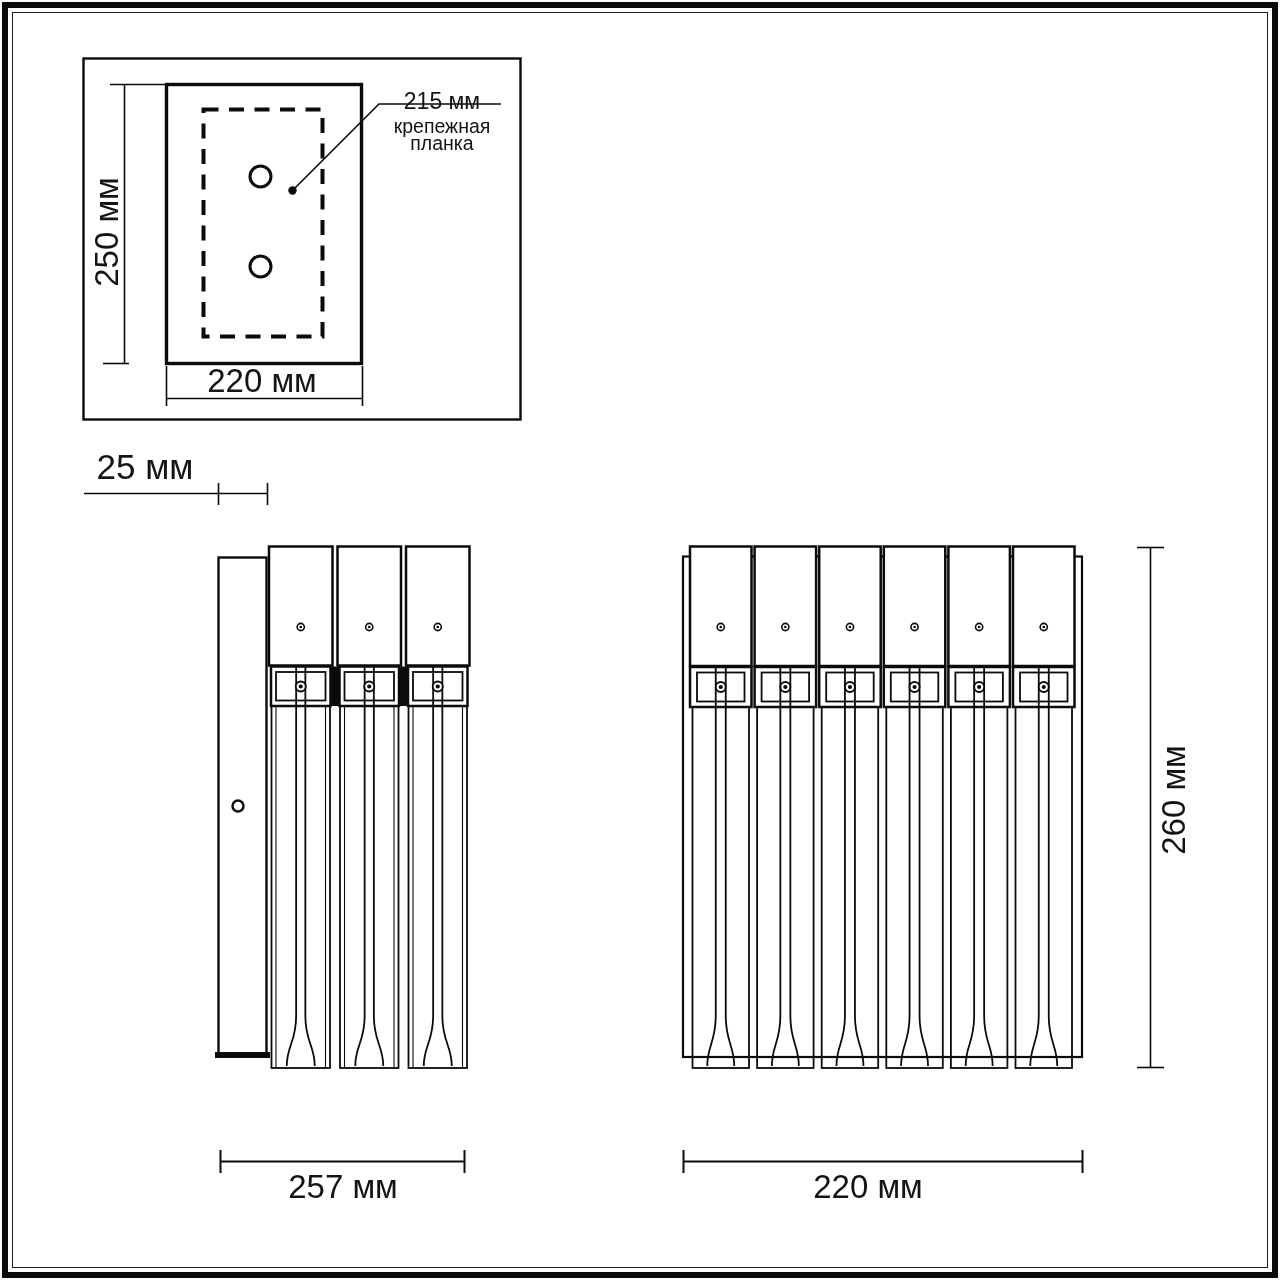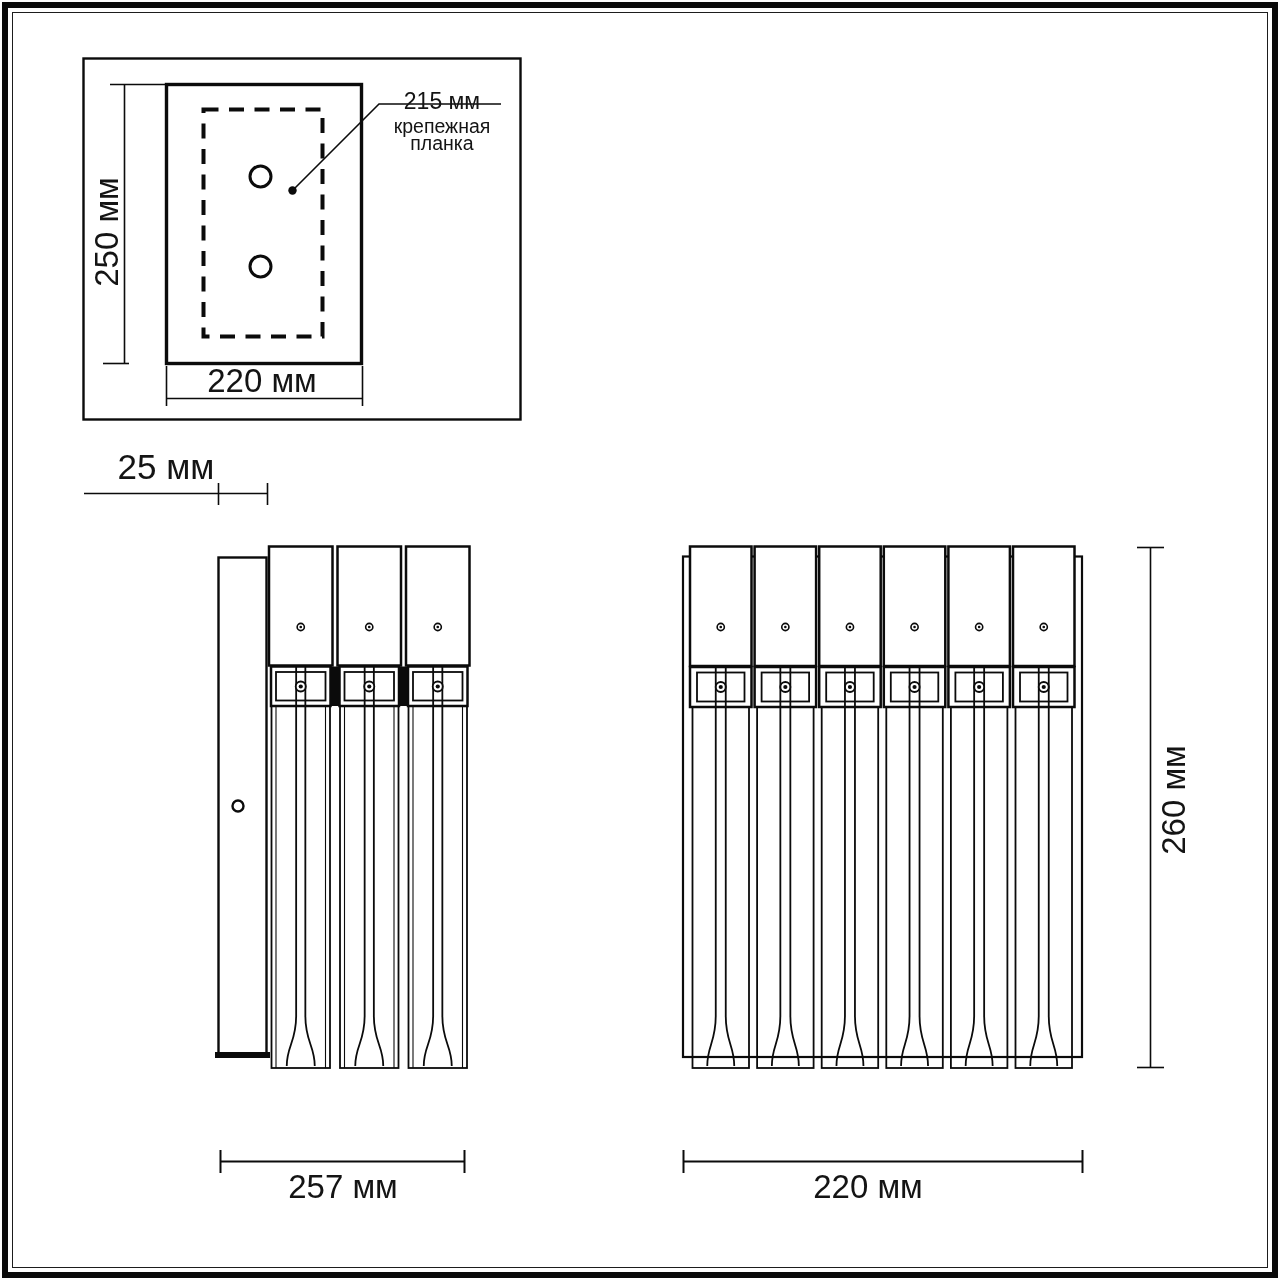--- a/index.html
+++ b/index.html
@@ -169,17 +169,17 @@
       <line x1="1137" y1="547.5" x2="1164" y2="547.5" stroke-width="1.6"></line>
       <line x1="1137" y1="1067.5" x2="1164" y2="1067.5" stroke-width="1.6"></line>
     </g>
   </svg>
 
   <div class="lbl dim rot" style="left:27px;top:212px;width:160px;height:40px;">250 мм</div>
   <div class="lbl dim" style="left:182px;top:364px;width:160px;height:34px;">220 мм</div>
   <div class="lbl callout-val" style="left:362px;top:80px;width:160px;height:26px;margin-top:8px;">215 мм</div>
   <div class="lbl callout-txt" style="left:352px;top:118px;width:180px;height:36px;display:block;"><span>крепежная</span><br>
        <span>планка</span></div>
-  <div class="lbl" style="left:86px;top:449px;width:160px;height:36px;font-size:35px;">25 мм</div>
+  <div class="lbl" style="left:65px;top:449px;width:160px;height:36px;font-size:35px;">25 мм</div>
   <div class="lbl dim" style="left:263px;top:1170px;width:160px;height:34px;">257 мм</div>
   <div class="lbl dim" style="left:788px;top:1170px;width:160px;height:34px;">220 мм</div>
   <div class="lbl dim rot" style="left:1094px;top:780px;width:160px;height:40px;">260 мм</div>
 </div>
 
 </body></html>

